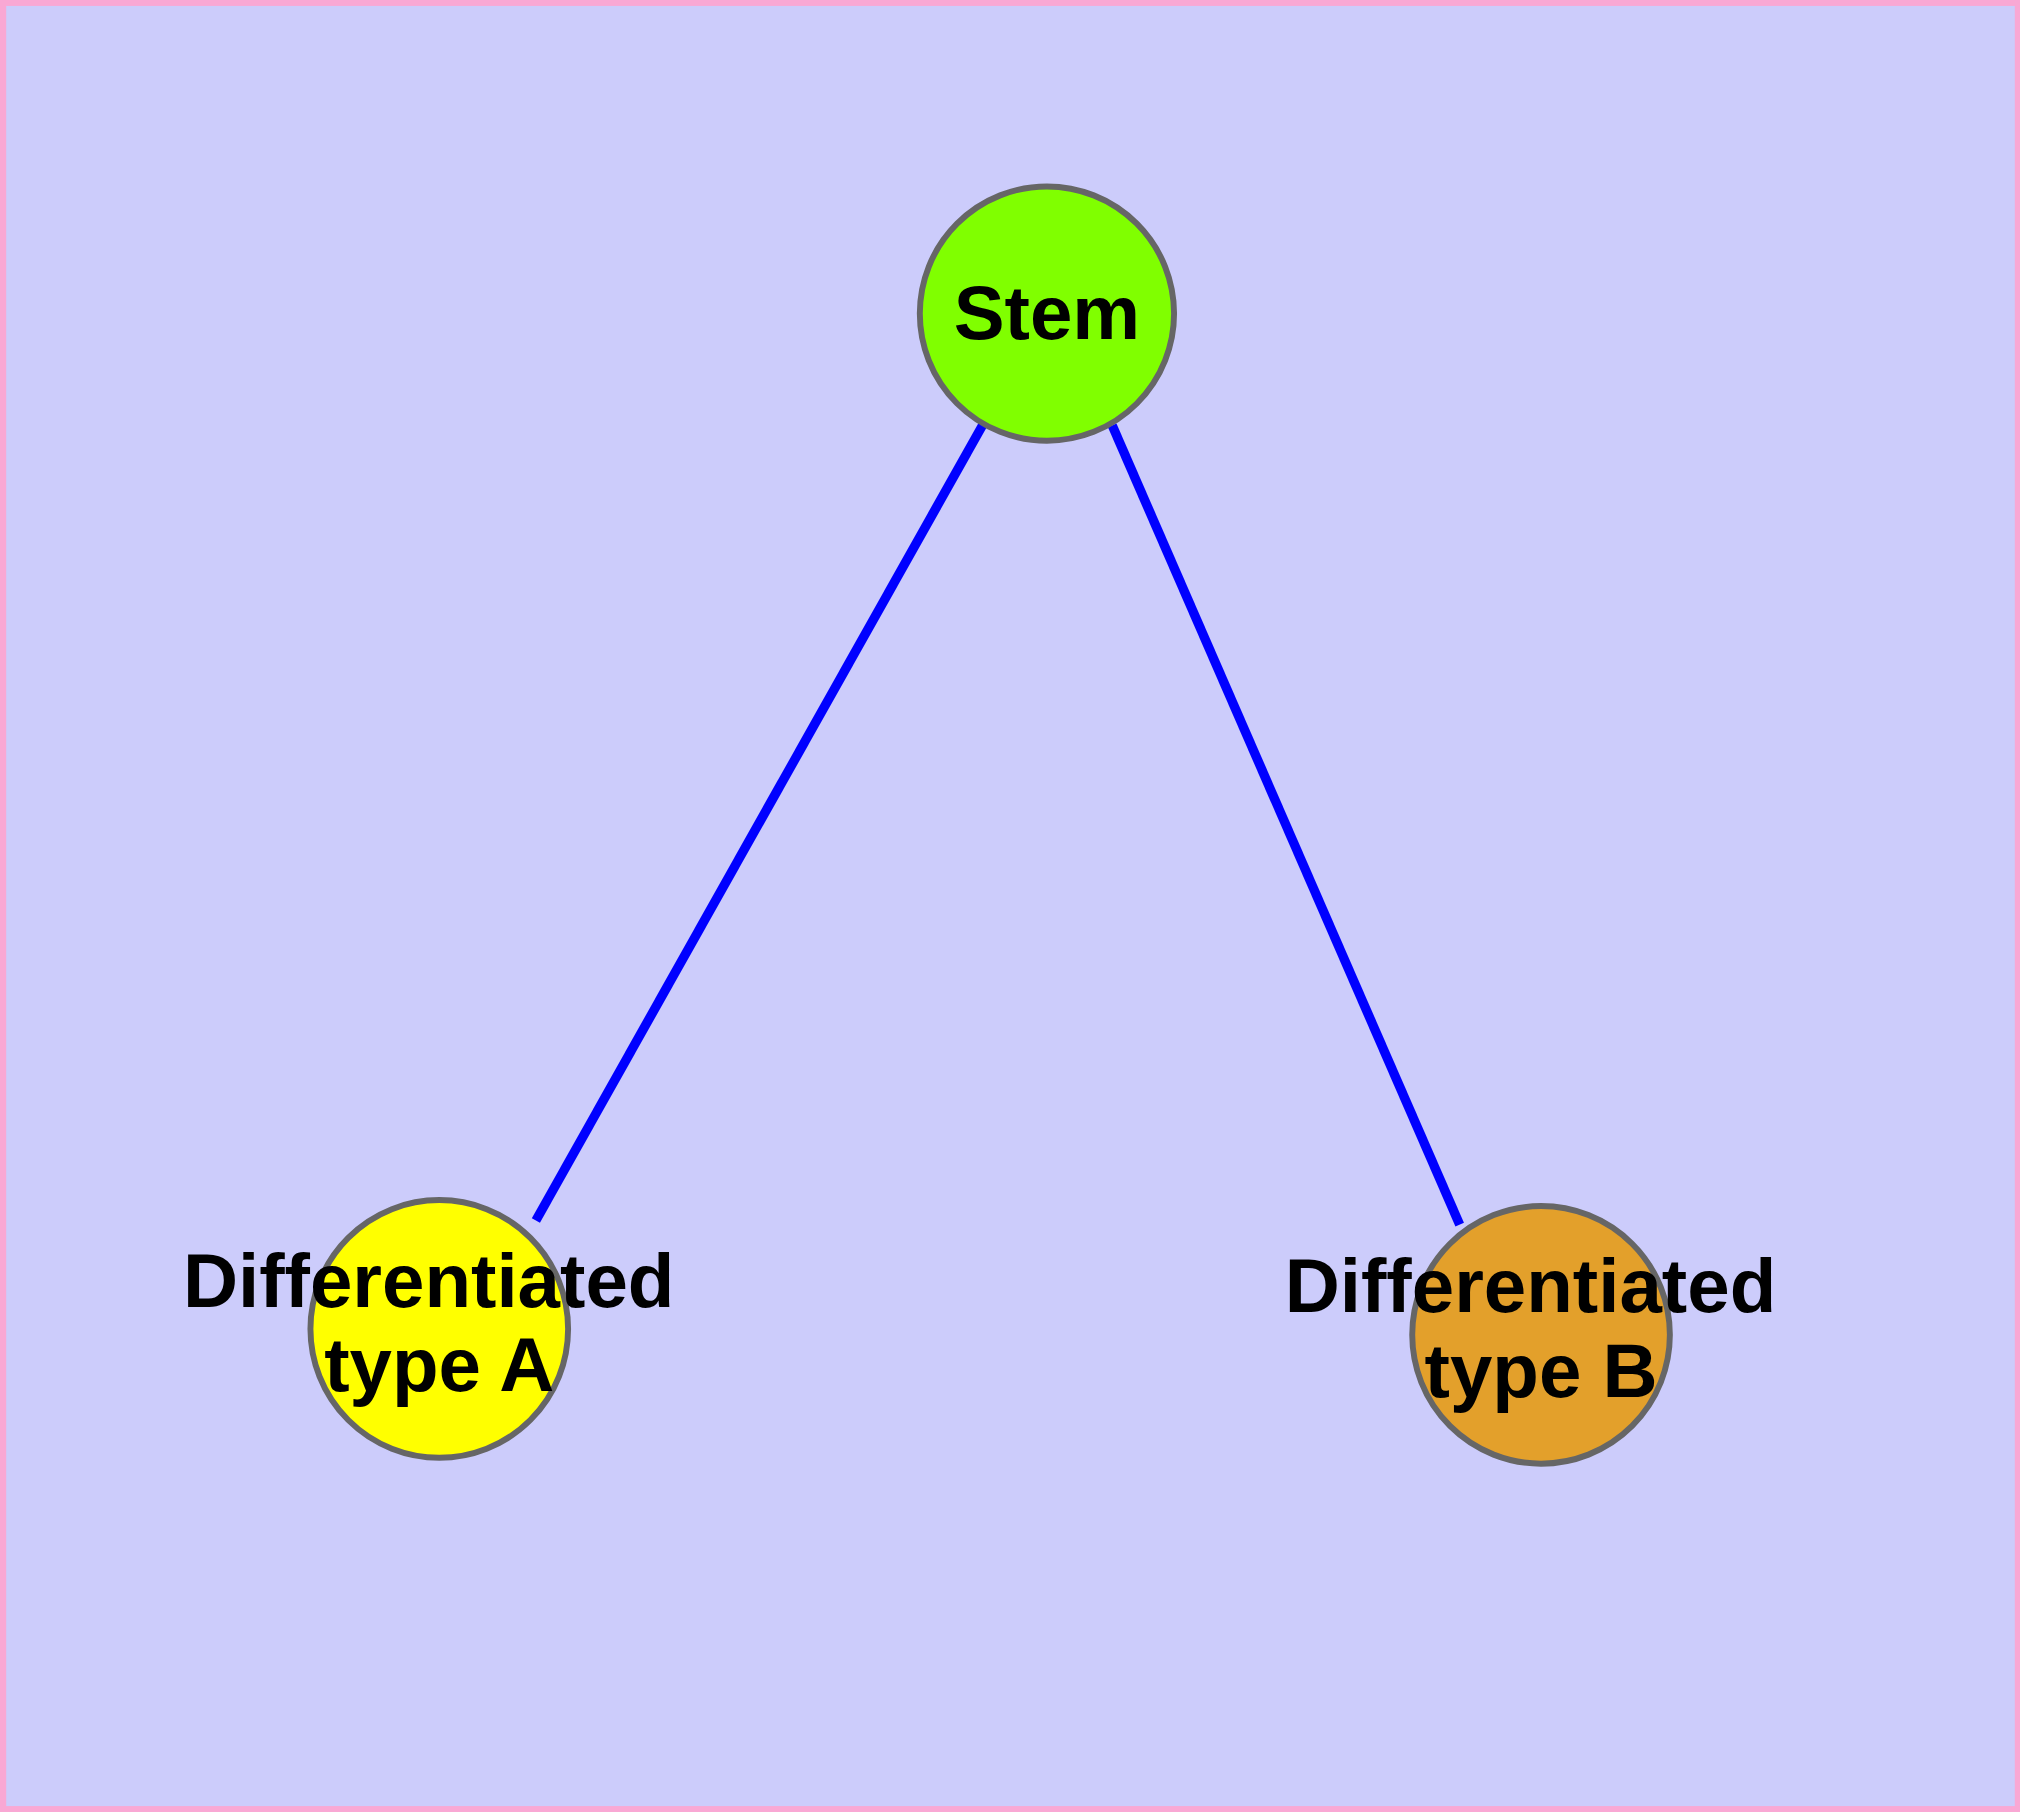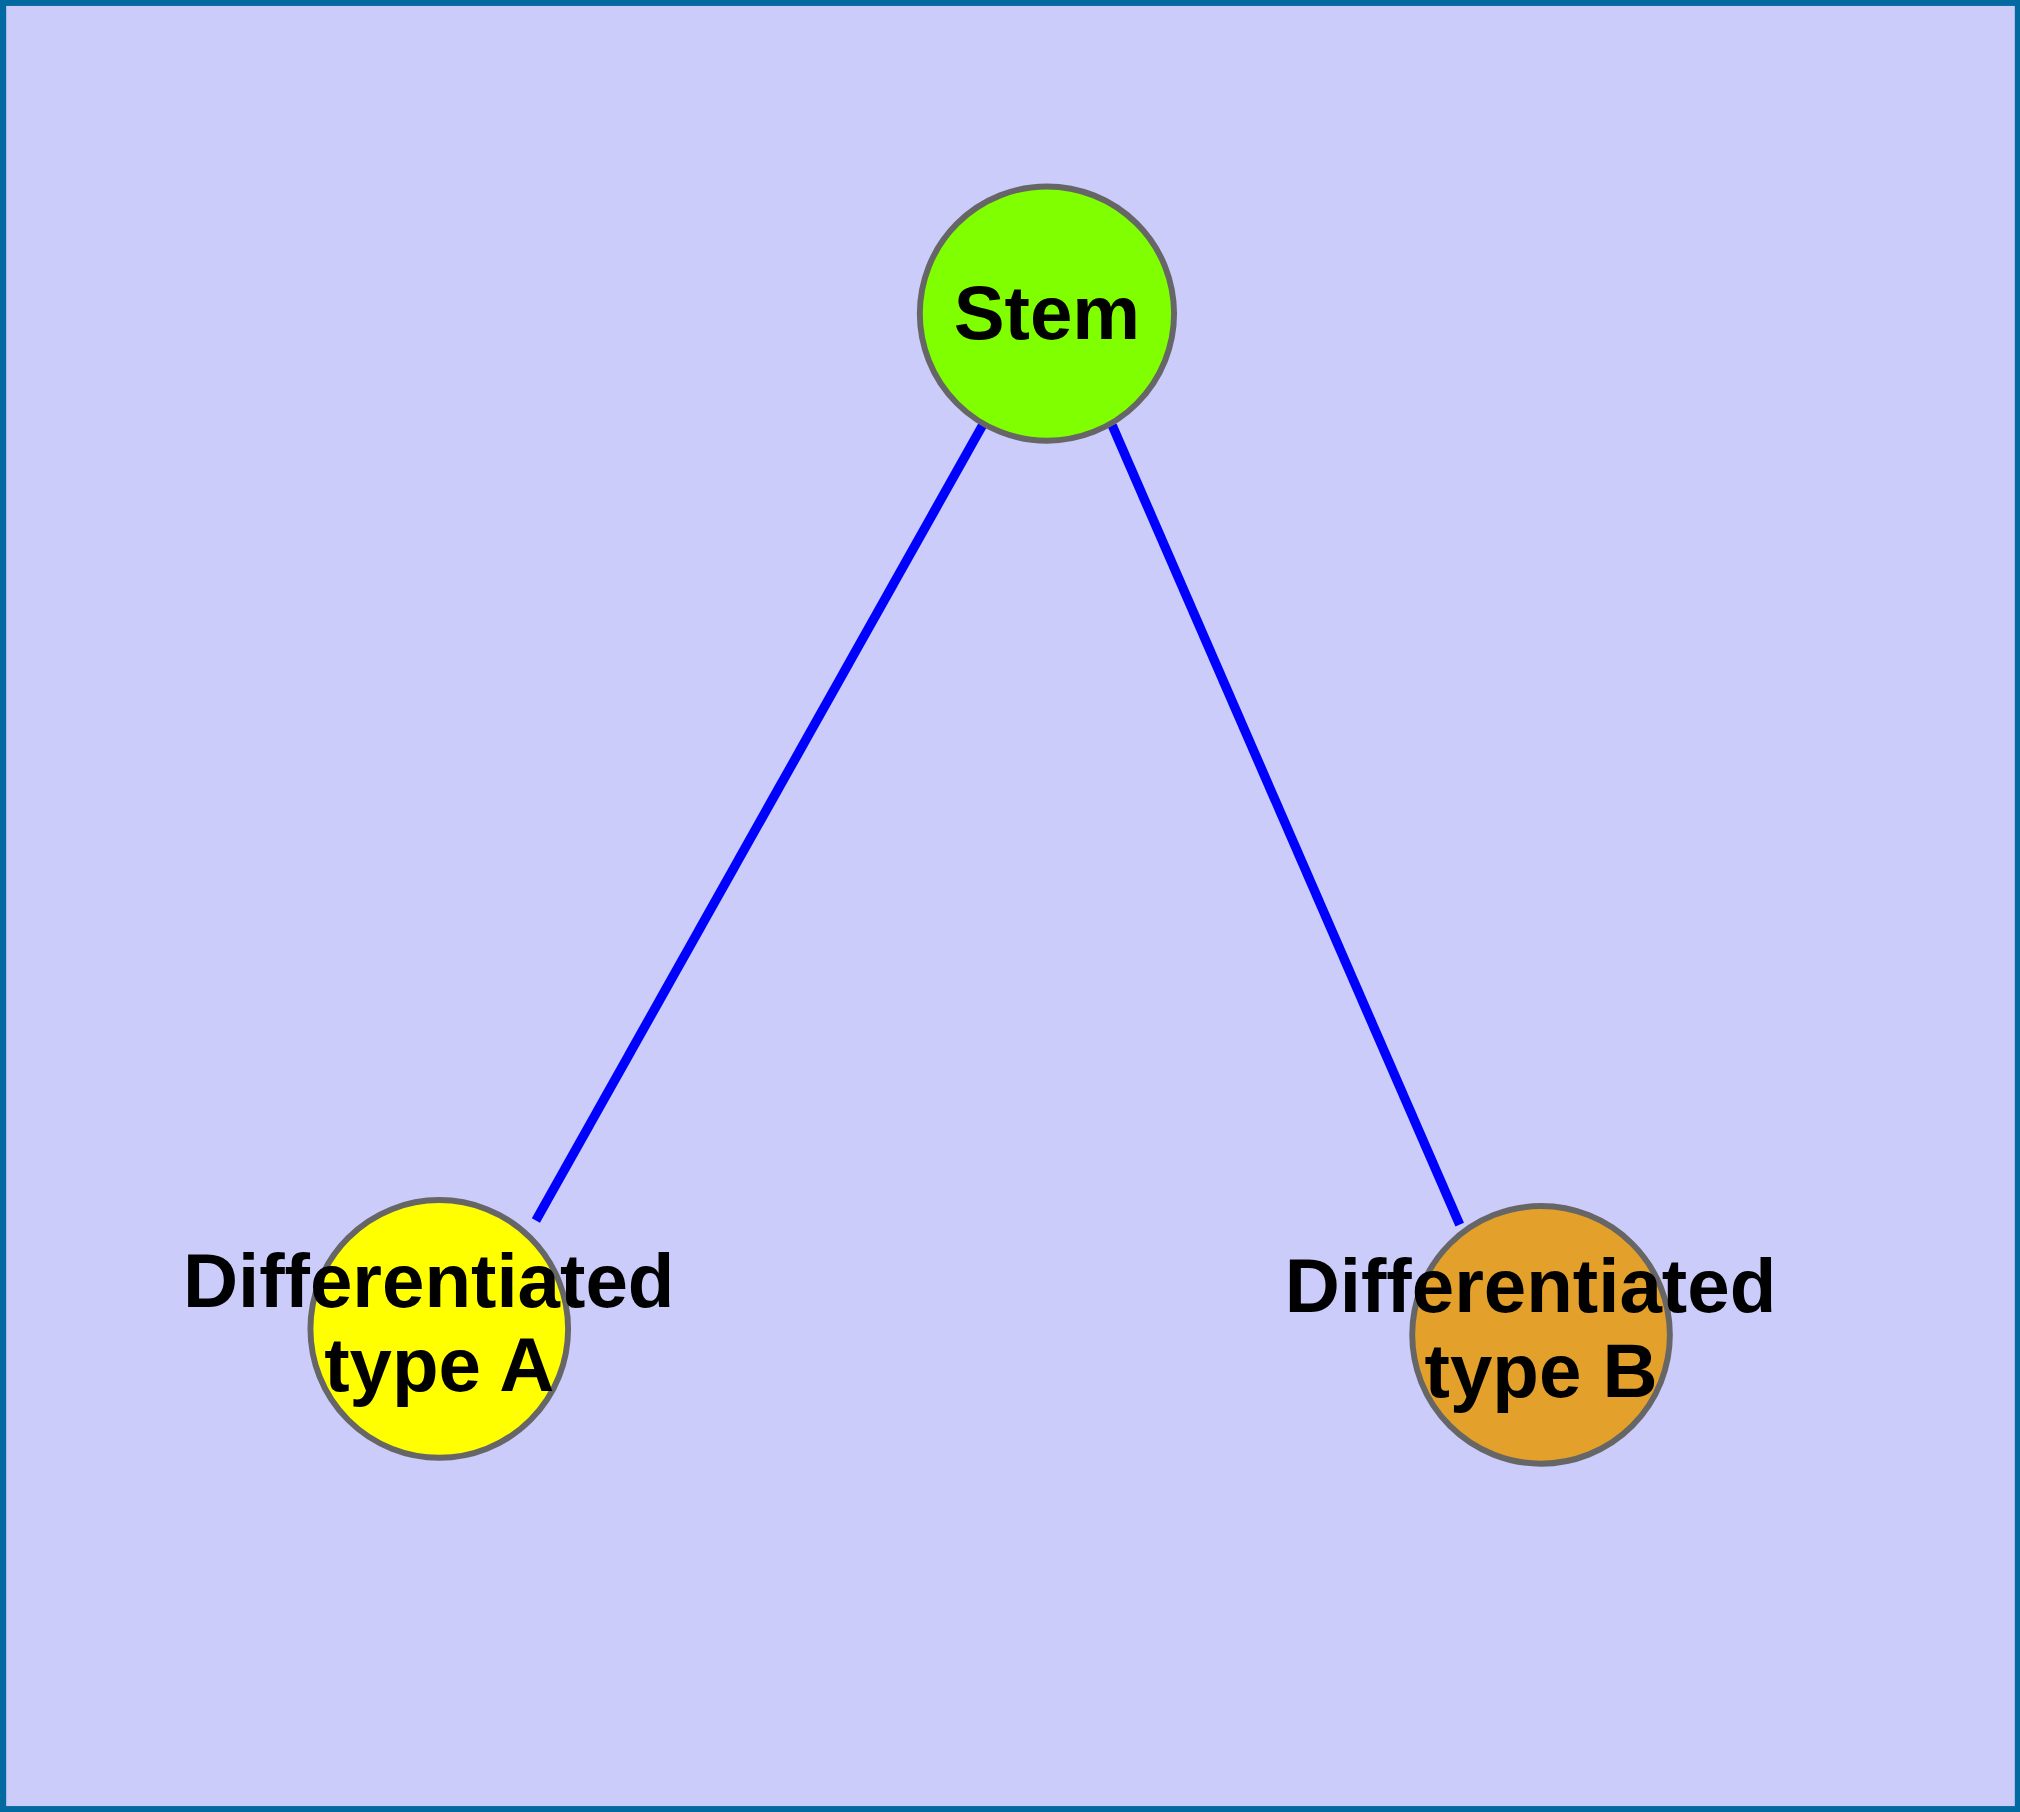--- a/index.html
+++ b/index.html
@@ -11,21 +11,21 @@
   body {
     width: 2021px;
     height: 1812px;
     overflow: hidden;
     font-family: "Liberation Sans", sans-serif;
   }
   #graph-canvas {
     position: relative;
     width: 2021px;
     height: 1812px;
-    background: #0369a1;
+    background: #f9a8d4;
   }
   #graph-svg {
     position: absolute;
     top: 0;
     left: 0;
     width: 2021px;
     height: 1812px;
     display: block;
   }
   .node-label {

